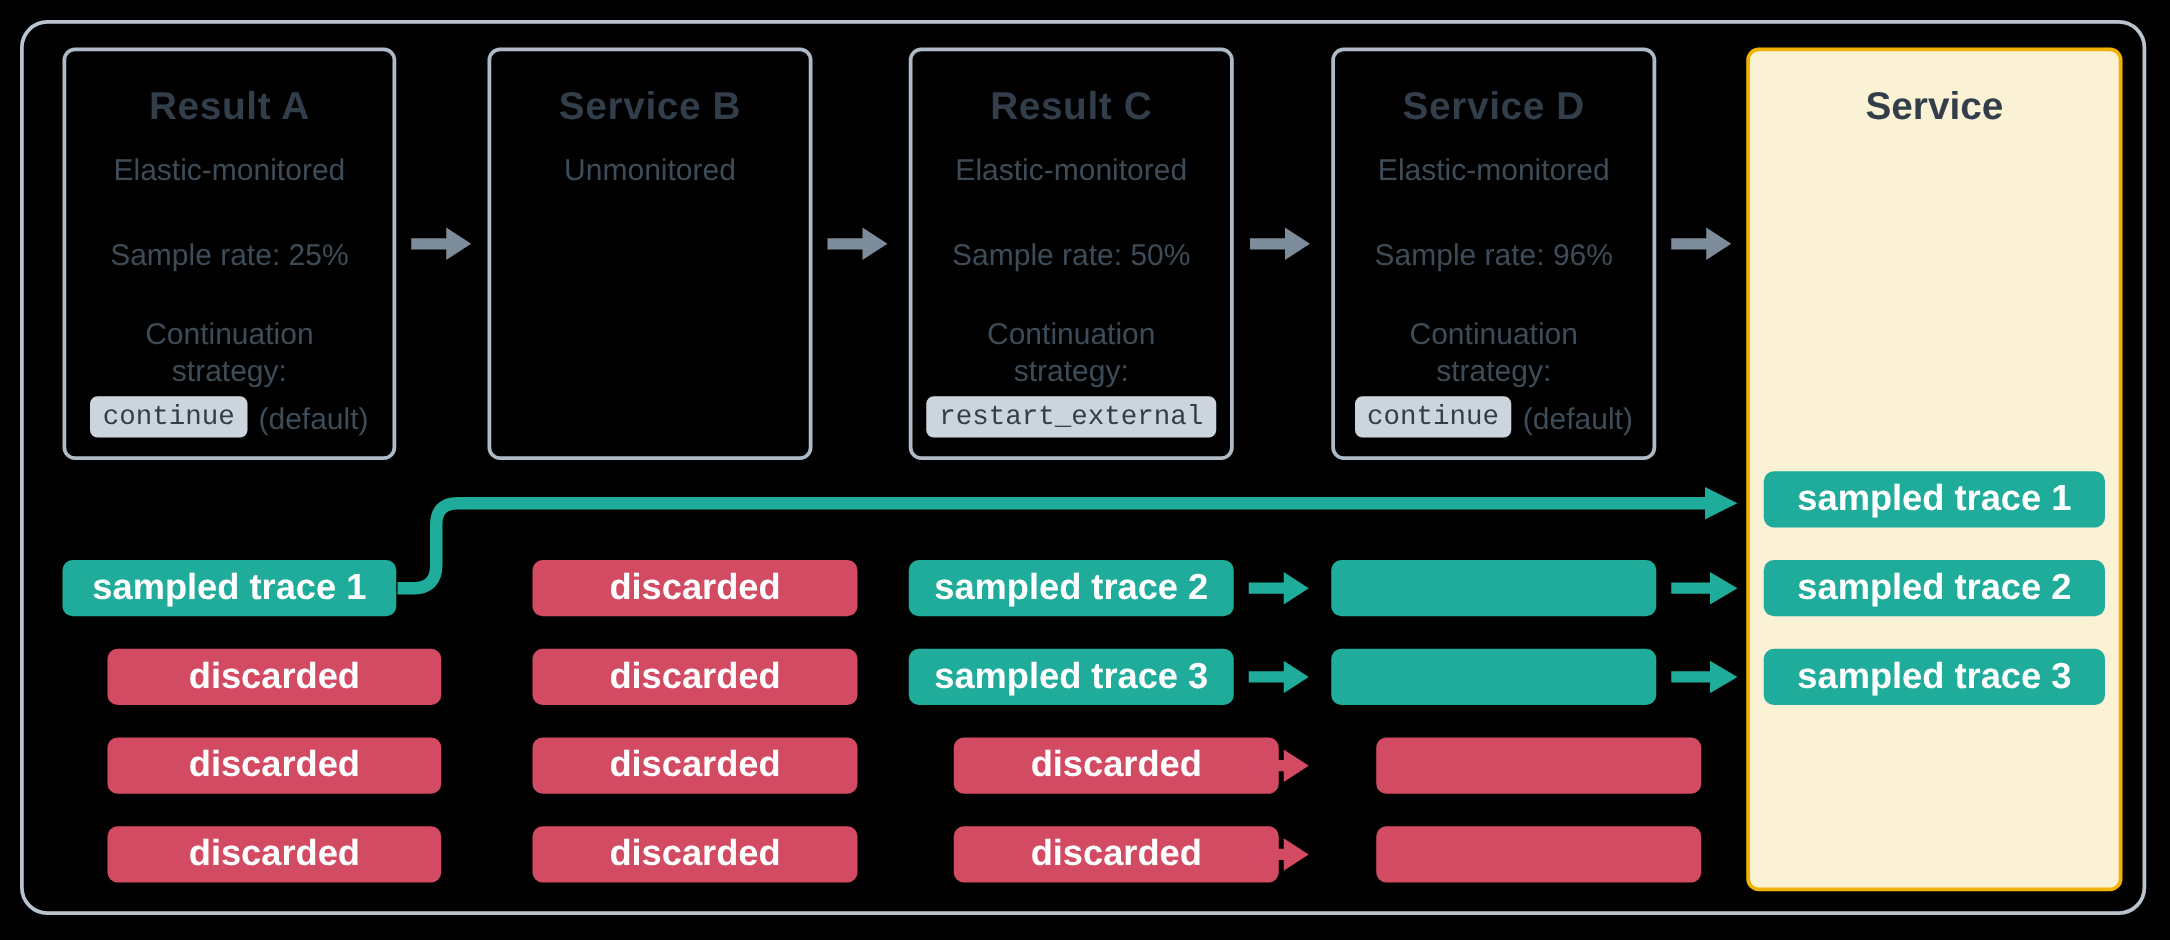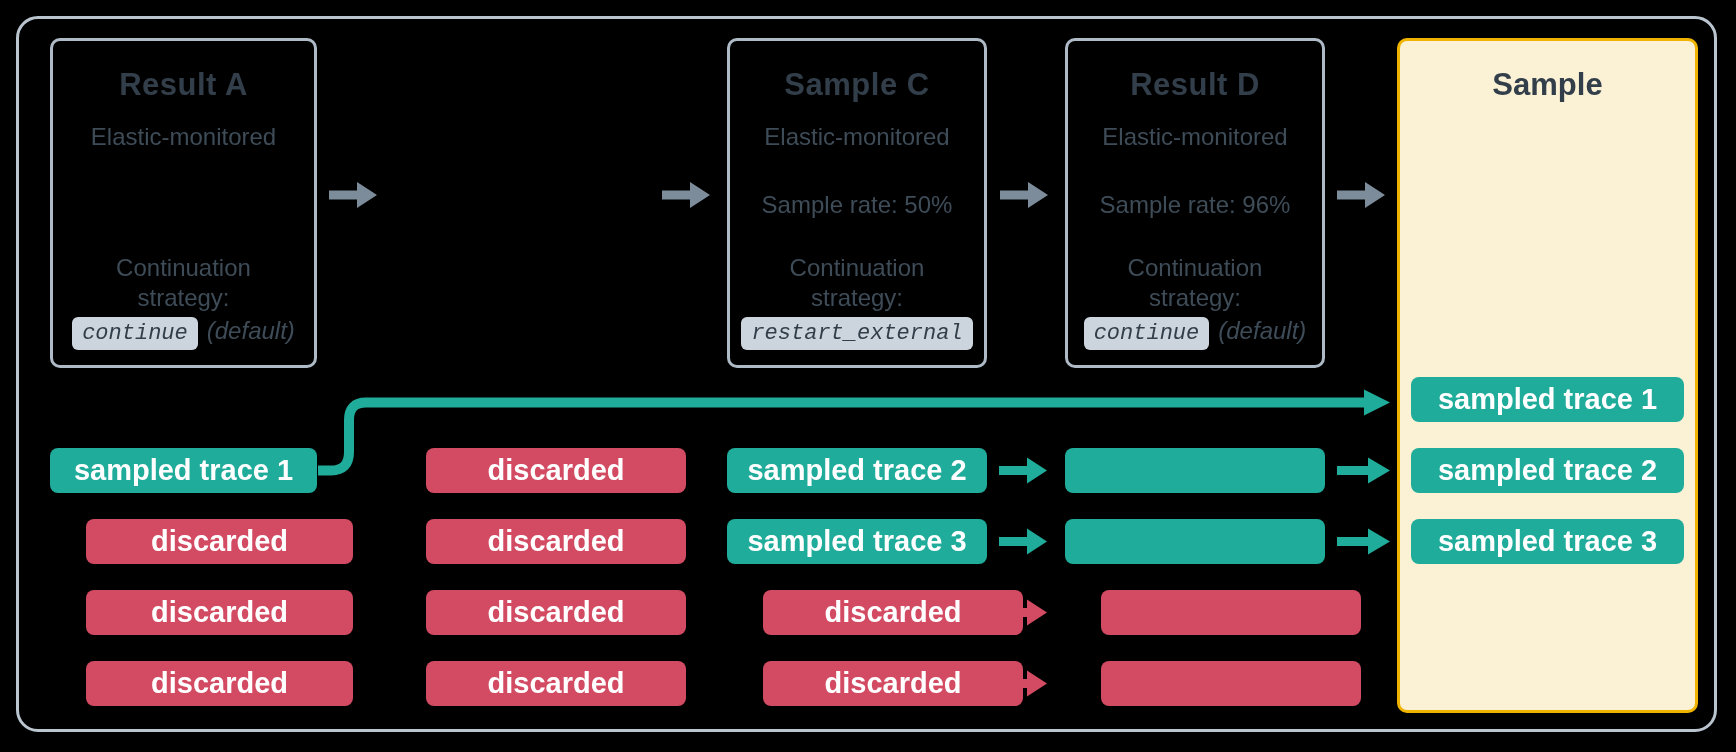--- a/index.html
+++ b/index.html
@@ -13,21 +13,21 @@
   }
   .service-box{
     position:absolute;top:38px;height:330px;box-sizing:border-box;
     border:3px solid var(--c-box-border,#aebac6);border-radius:10px;text-align:center;
   }
   .svc-title{position:absolute;top:26px;left:0;right:0;font-size:31px;font-weight:bold;color:var(--c-title-text,#323e4a);letter-spacing:.5px;}
   .svc-sub{position:absolute;top:82px;left:0;right:0;font-size:24px;color:var(--c-body-text,#3e4c58);}
   .svc-rate{position:absolute;top:150px;left:0;right:0;font-size:24px;color:var(--c-body-text,#3e4c58);}
   .svc-cont{position:absolute;top:212px;left:0;right:0;font-size:24px;line-height:30px;color:var(--c-body-text,#3e4c58);}
   .svc-cont span{display:inline-block;max-width:190px;}
-  .svc-strategy{position:absolute;top:276px;left:0;right:0;display:flex;justify-content:center;align-items:flex-start;gap:9px;font-size:24px;color:var(--c-body-text,#3e4c58);font-style:italic;}
+  .svc-strategy{position:absolute;top:276px;left:0;right:0;display:flex;justify-content:center;align-items:flex-end;gap:9px;font-size:24px;color:var(--c-body-text,#3e4c58);}
   .code-chip{
     font-family:"Liberation Mono", monospace;font-size:22px;color:var(--c-title-text,#323e4a);
     background:var(--c-code-chip-bg,#ccd5dd);border-radius:6px;padding:4px 10px;
   }
   .result-box{
     position:absolute;left:1397px;top:38px;width:301px;height:675px;box-sizing:border-box;
     background:var(--c-result-bg,#fbf2d5);border:3px solid var(--c-result-border,#f0b400);
     border-radius:10px;text-align:center;
   }
   .result-title{position:absolute;top:26px;left:0;right:0;font-size:31px;font-weight:bold;color:var(--c-title-text,#2e3a45);}
@@ -45,51 +45,56 @@
 </style>
 </head>
 <body>
 
 <div class="canvas">
   <div class="frame"></div>
 
   <div class="service-box" style="left:50px;width:267px;">
     <div class="svc-title">Result A</div>
     <div class="svc-sub">Elastic-monitored</div>
+    <div class="svc-rate">Sample rate: 25%</div>
     <div class="svc-cont"><span>Continuation strategy:</span></div>
     <div class="svc-strategy">
       <span class="code-chip">continue</span>
       <span>(default)</span>
     </div>
   </div>
 
+  <div class="service-box" style="left:390px;width:260px;">
+    <div class="svc-title">Service B</div>
+    <div class="svc-sub">Unmonitored</div>
+  </div>
 
   <div class="service-box" style="left:727px;width:260px;">
-    <div class="svc-title">Sample C</div>
+    <div class="svc-title">Result C</div>
     <div class="svc-sub">Elastic-monitored</div>
     <div class="svc-rate">Sample rate: 50%</div>
     <div class="svc-cont"><span>Continuation strategy:</span></div>
     <div class="svc-strategy">
       <span class="code-chip">restart_external</span>
     </div>
   </div>
 
   <div class="service-box" style="left:1065px;width:260px;">
-    <div class="svc-title">Result D</div>
+    <div class="svc-title">Service D</div>
     <div class="svc-sub">Elastic-monitored</div>
     <div class="svc-rate">Sample rate: 96%</div>
     <div class="svc-cont"><span>Continuation strategy:</span></div>
     <div class="svc-strategy">
       <span class="code-chip">continue</span>
       <span>(default)</span>
     </div>
   </div>
 
   <div class="result-box">
-    <div class="result-title">Sample</div>
+    <div class="result-title">Service</div>
   </div>
 
   <div class="chip sampled" style="left:50px;top:448px;width:267px;">sampled trace 1</div>
   <div class="chip discarded" style="left:50px;top:519px;width:267px;">discarded</div>
   <div class="chip discarded" style="left:50px;top:590px;width:267px;">discarded</div>
   <div class="chip discarded" style="left:50px;top:661px;width:267px;">discarded</div>
 
   <div class="chip discarded" style="left:390px;top:448px;width:260px;">discarded</div>
   <div class="chip discarded" style="left:390px;top:519px;width:260px;">discarded</div>
   <div class="chip discarded" style="left:390px;top:590px;width:260px;">discarded</div>

